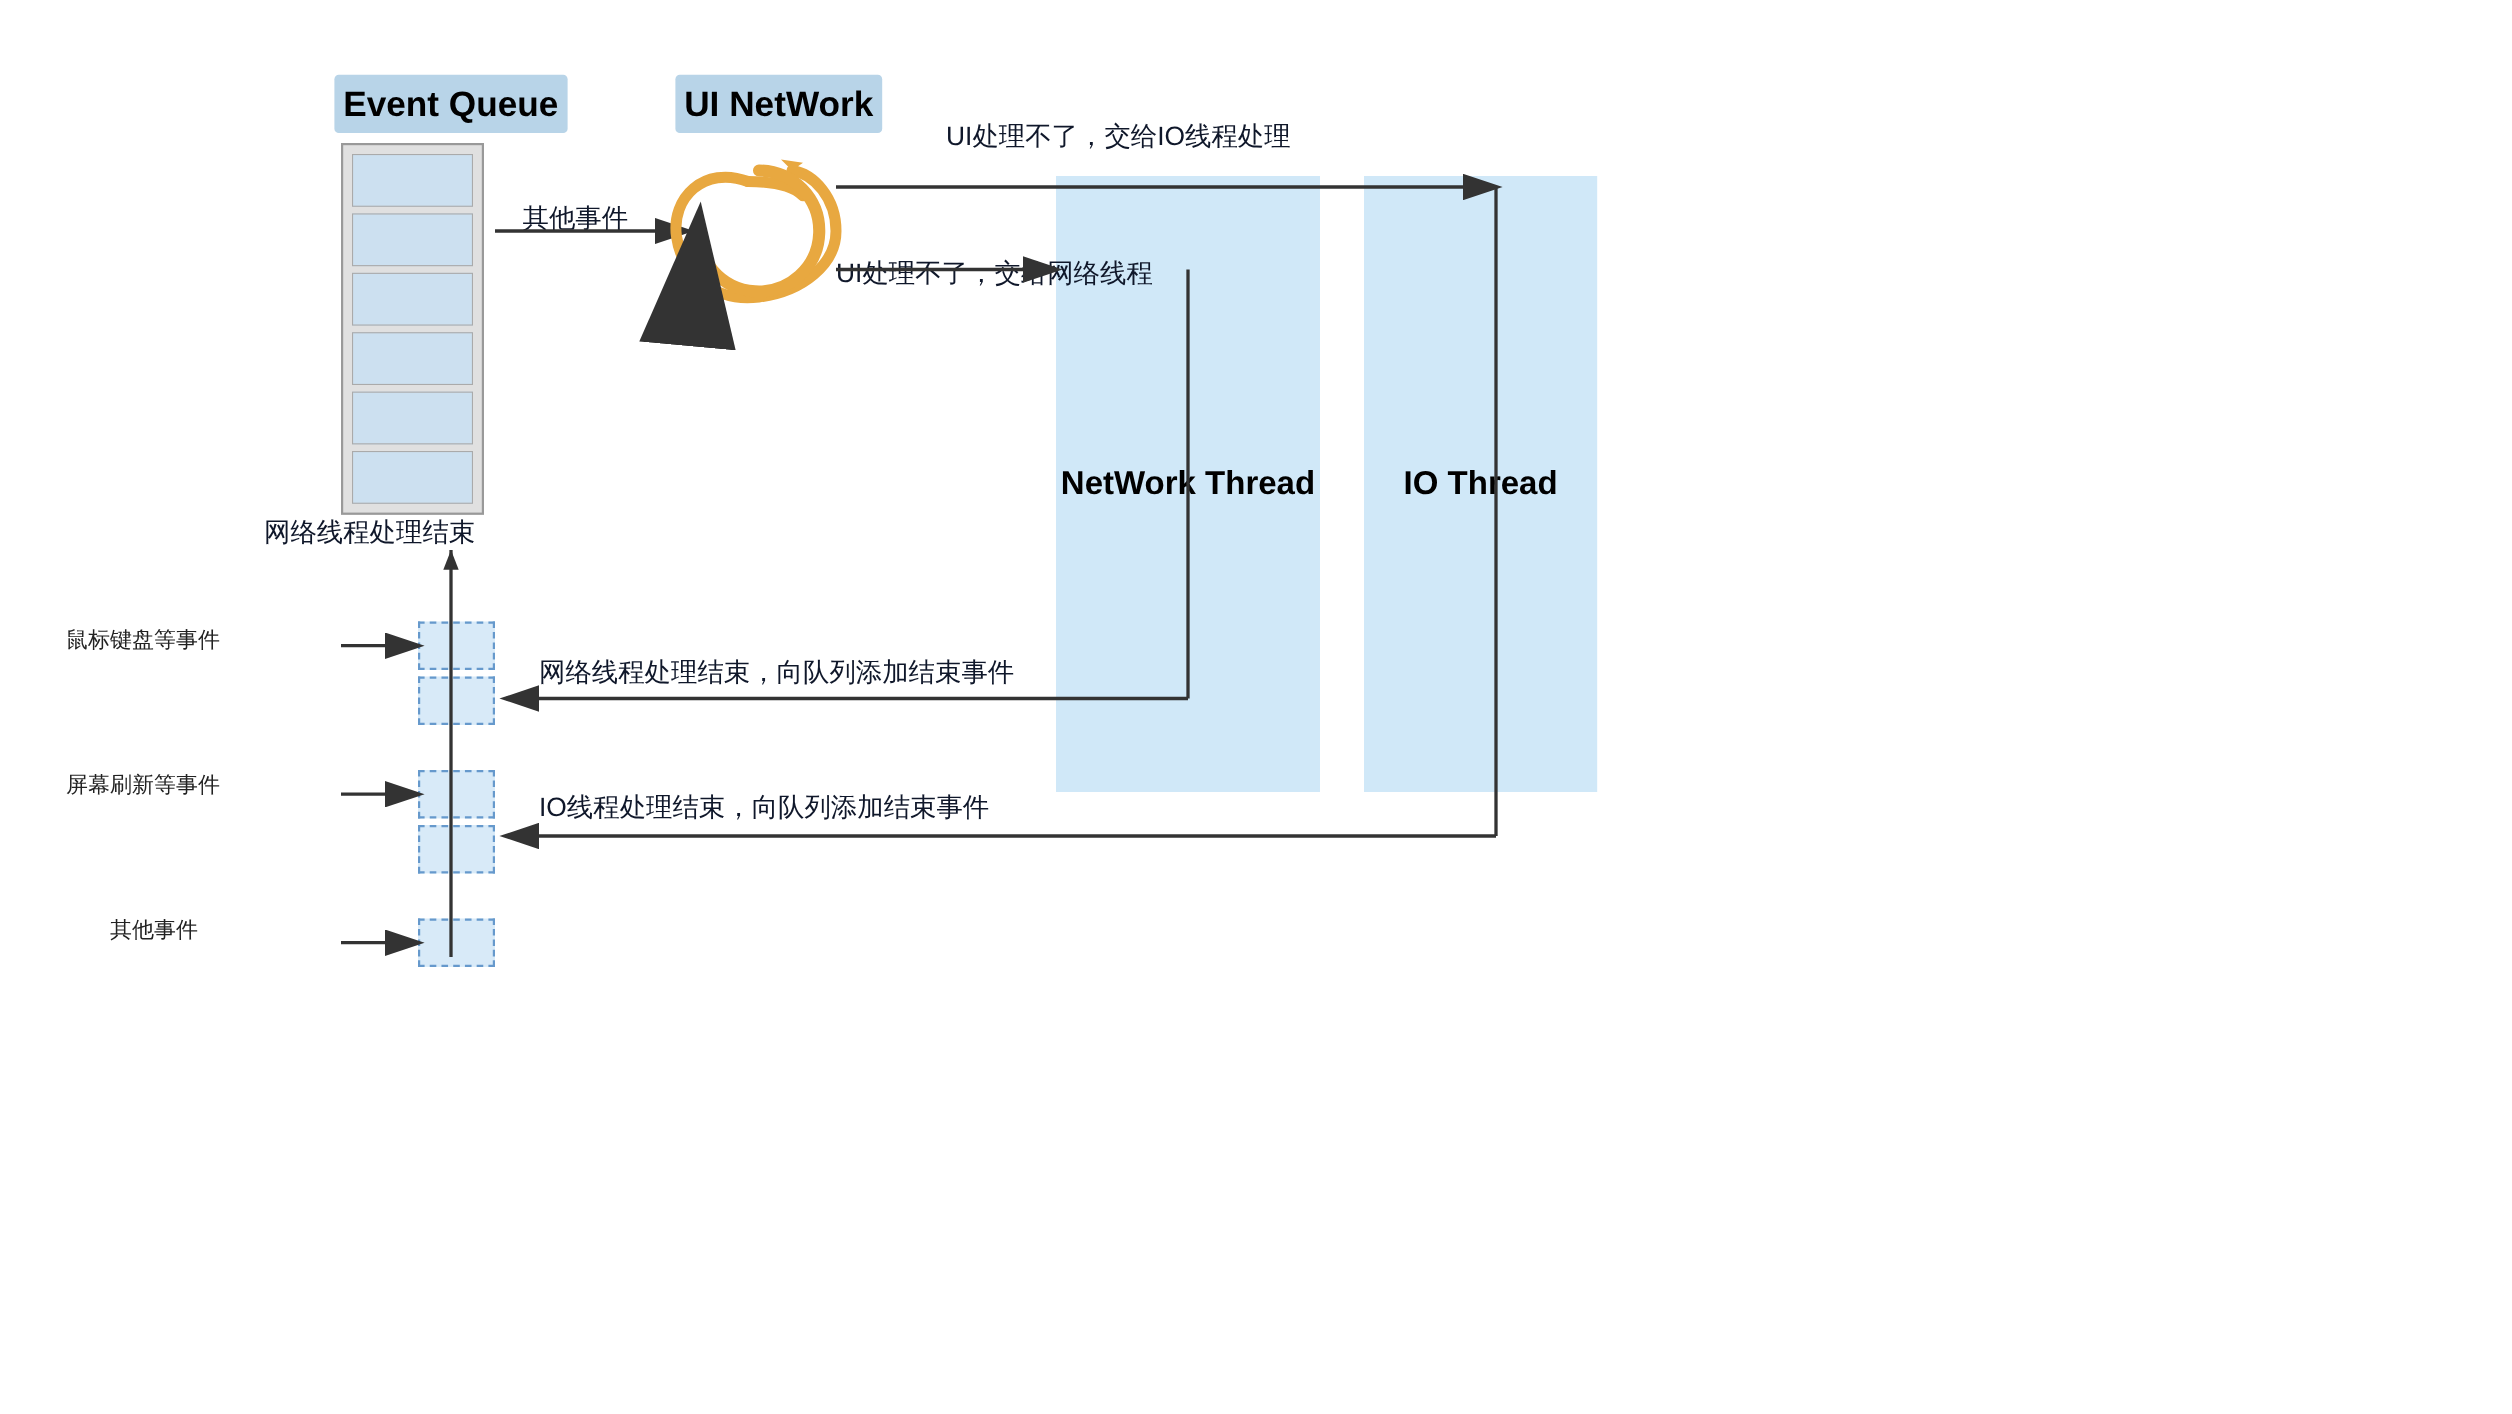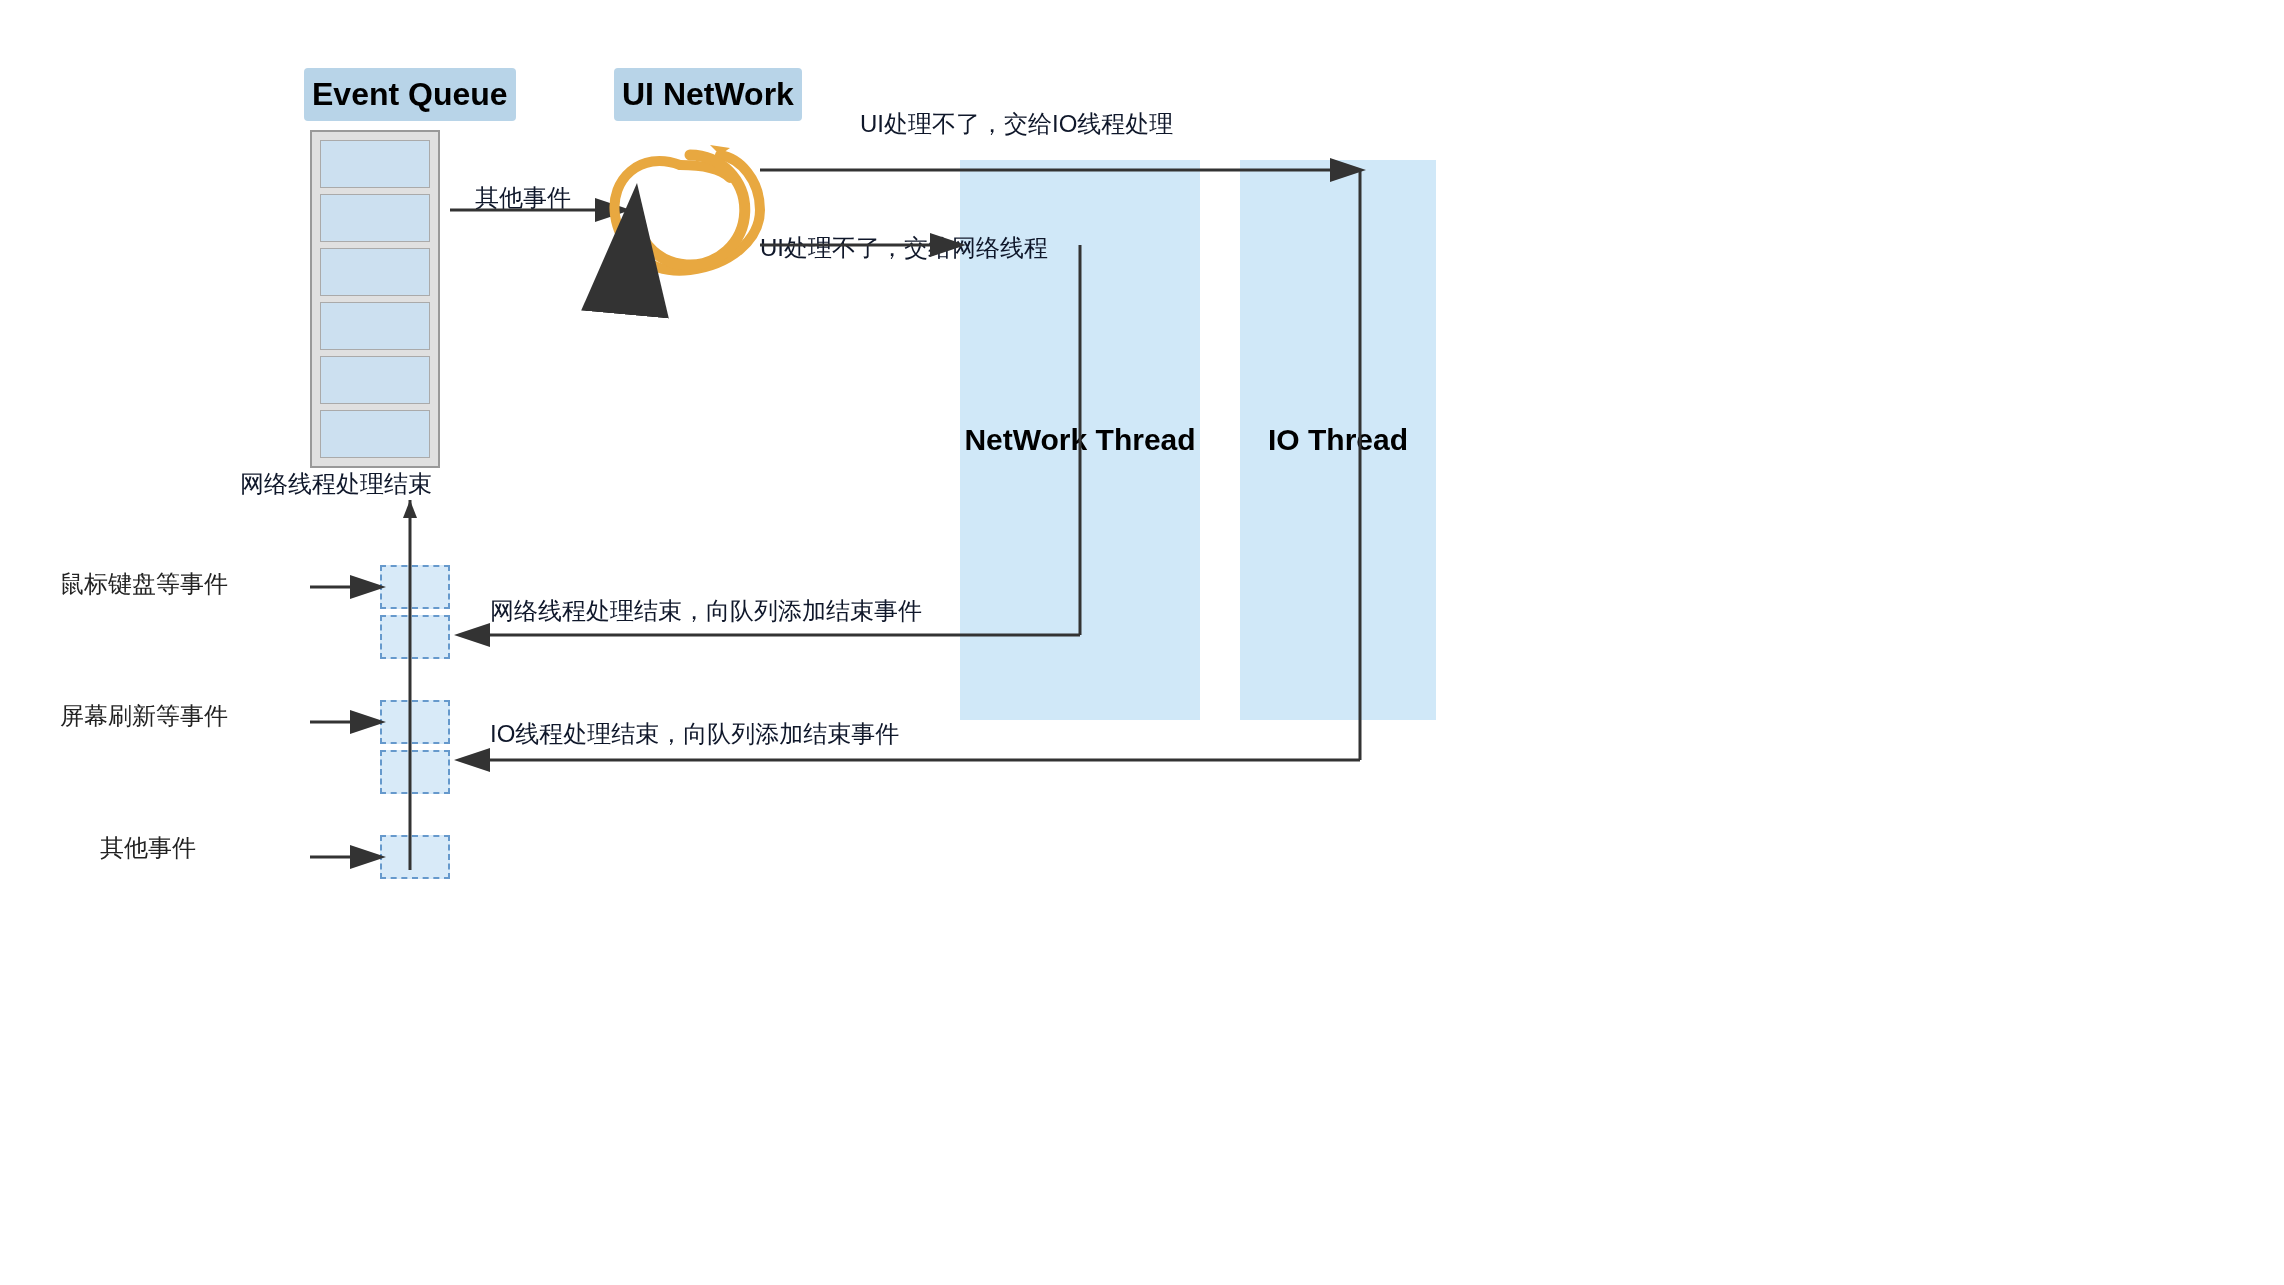--- a/index.html
+++ b/index.html
@@ -77,34 +77,34 @@
       background: #d0e8f8;
       top: 160px;
       left: 960px;
       width: 240px;
       height: 560px;
     }
     .io-thread-box {
       background: #d0e8f8;
       top: 160px;
       left: 1240px;
-      width: 196px;
+      width: 212px;
       height: 560px;
     }
     
     .text-label {
       position: absolute;
       font-size: 24px;
       color: #0f172a;
       white-space: nowrap;
     }
     
     .event-source-item {
       position: absolute;
-      font-size: 24px;
+      font-size: 20px;
       color: #222;
       white-space: nowrap;
     }
     .event-box-small {
       position: absolute;
       width: 70px;
       height: 44px;
       border: 2px dashed #6699cc;
       background: #d8eaf8;
     }

